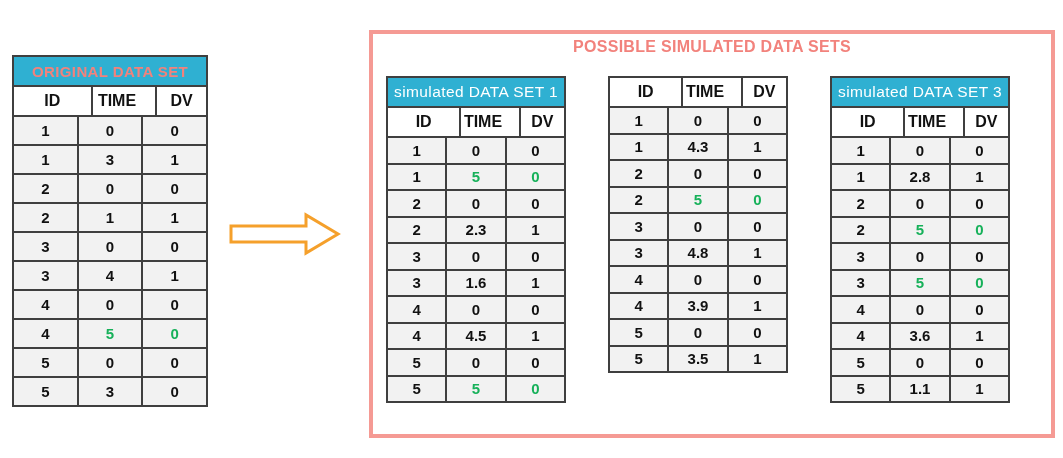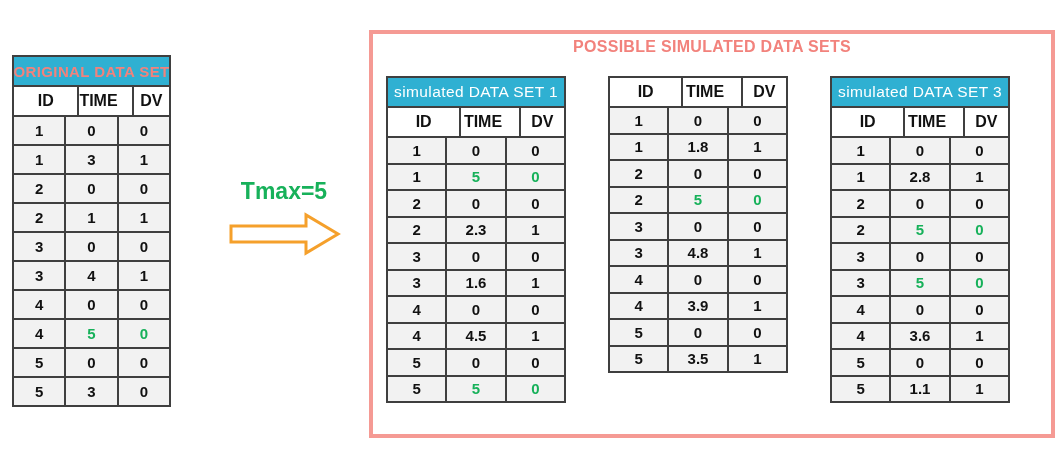--- a/index.html
+++ b/index.html
@@ -28,21 +28,21 @@
   }
   .tcell + .tcell{border-left:2px solid var(--line);}
   .trow.thead .tcell{background:#ffffff;font-size:16px;margin-left:14px;}
   .tcell.green{color:var(--green);}
   .orig .trow{height:29px;}
   .orig .trow.thead{height:28px;}
   .sim  .trow{height:26.5px;}
   .sim  .trow.thead{height:28px;}
 
   
-  .orig{left:12px;top:55px;width:159px;}
+  .orig{left:12px;top:55px;width:196px;}
   .tmax-label{
     position:absolute;left:228px;top:178px;width:112px;text-align:center;
     font-size:23px;font-weight:bold;color:var(--green);
   }
   .arrow-wrap{position:absolute;left:229px;top:212px;width:112px;height:44px;}
 
   .sim-box{
     position:absolute;left:369px;top:30px;width:686px;height:408px;
     border:4px solid var(--salmon-border);background:#fff;
   }
@@ -113,21 +113,20 @@
           <div class="tcell">0</div>
         </div>
         <div class="trow">
           <div class="tcell">5</div>
           <div class="tcell">3</div>
           <div class="tcell">0</div>
         </div>
       </div>
   </div>
 
-  <div class="tmax-label">Tmax=5</div>
   <div class="arrow-wrap">
     <svg width="112" height="44" viewBox="0 0 112 44">
       <polygon points="2,14 77,14 77,3 109,22 77,41 77,30 2,30" fill="#ffffff" stroke="#f5a02b" stroke-width="3" stroke-linejoin="miter"></polygon>
     </svg>
   </div>
 
   <div class="sim-box">
     <div class="sim-title">POSSIBLE SIMULATED DATA SETS</div>
 
     <div class="sim-tables">
@@ -200,21 +199,21 @@
               <div class="tcell">TIME</div>
               <div class="tcell">DV</div>
             </div>
             <div class="trow">
               <div class="tcell">1</div>
               <div class="tcell">0</div>
               <div class="tcell">0</div>
             </div>
             <div class="trow">
               <div class="tcell">1</div>
-              <div class="tcell">1.8</div>
+              <div class="tcell">4.3</div>
               <div class="tcell">1</div>
             </div>
             <div class="trow">
               <div class="tcell">2</div>
               <div class="tcell">0</div>
               <div class="tcell">0</div>
             </div>
             <div class="trow">
               <div class="tcell">2</div>
               <div class="tcell green">5</div>

